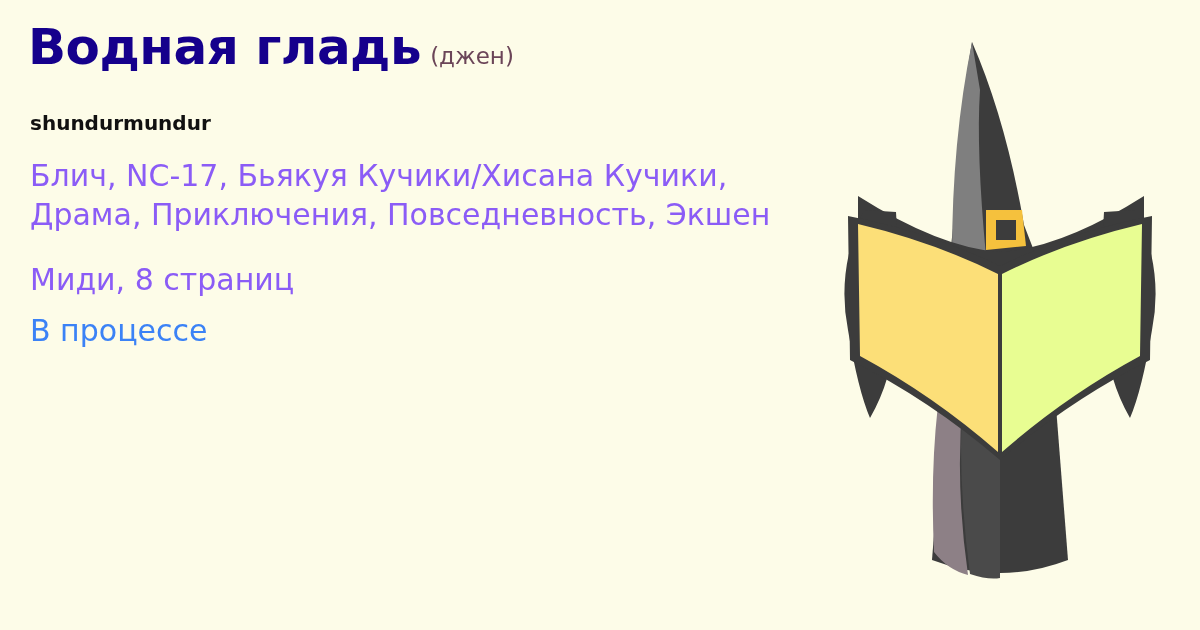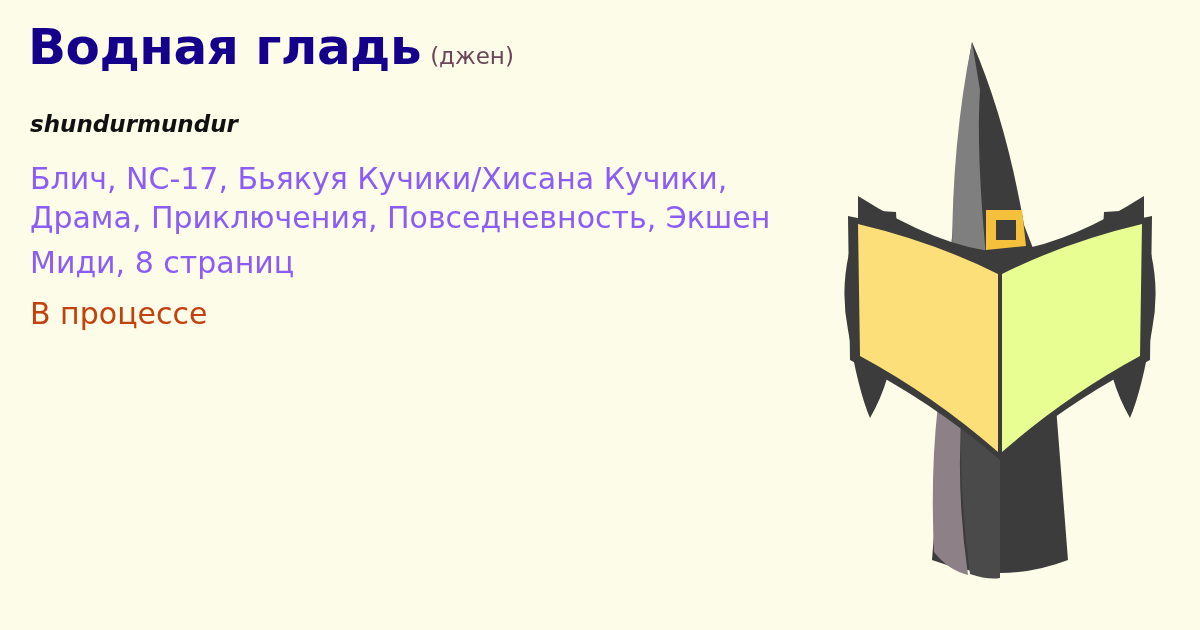--- a/index.html
+++ b/index.html
@@ -57,50 +57,49 @@
     font-family: "DejaVu Sans", sans-serif;
     font-size: 24px;
     color: #898989;
     margin: 4px 0 0 2px;
     line-height: 1.1;
     white-space: nowrap;
   }
 
   .author {
     font-family: "DejaVu Sans", sans-serif;
-    font-size: 23px;
+    font-size: 20px;
     font-weight: bold;
     color: #111111;
     margin: 40px 0 0 2px;
     line-height: 1.1;
     white-space: nowrap;
-    font-style: italic;
   }
 
   .meta {
     margin-top: 22px;
     margin-left: 2px;
   }
   .meta-line {
     font-family: "DejaVu Sans", sans-serif;
     font-size: 30px;
     color: #8b5cf6;
     line-height: 1.30;
     white-space: nowrap;
   }
   .meta-tags {
     max-width: 790px;
     white-space: normal;
   }
   .meta-size {
-    margin-top: 6px;
+    margin-top: 26px;
   }
   .meta-status {
     margin-top: 12px;
-    color: #c2410c;
+    color: #3b82f6;
   }
 
   
   .art {
     position: absolute;
     right: 0px;
     top: 0px;
     width: 400px;
     height: 630px;
   }

